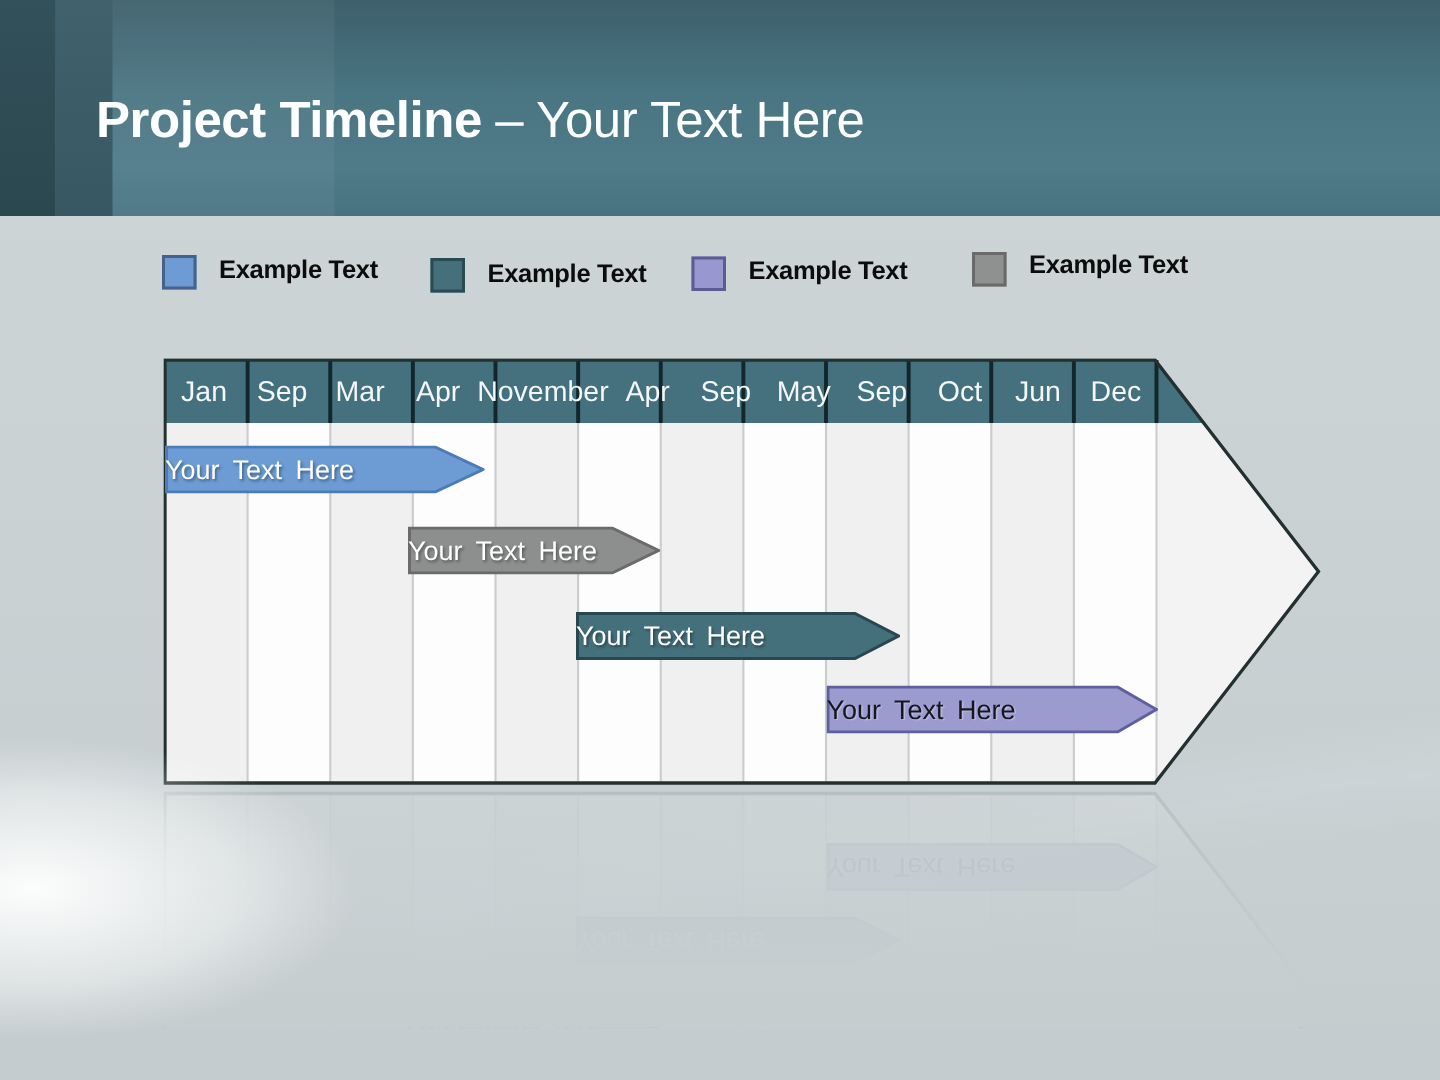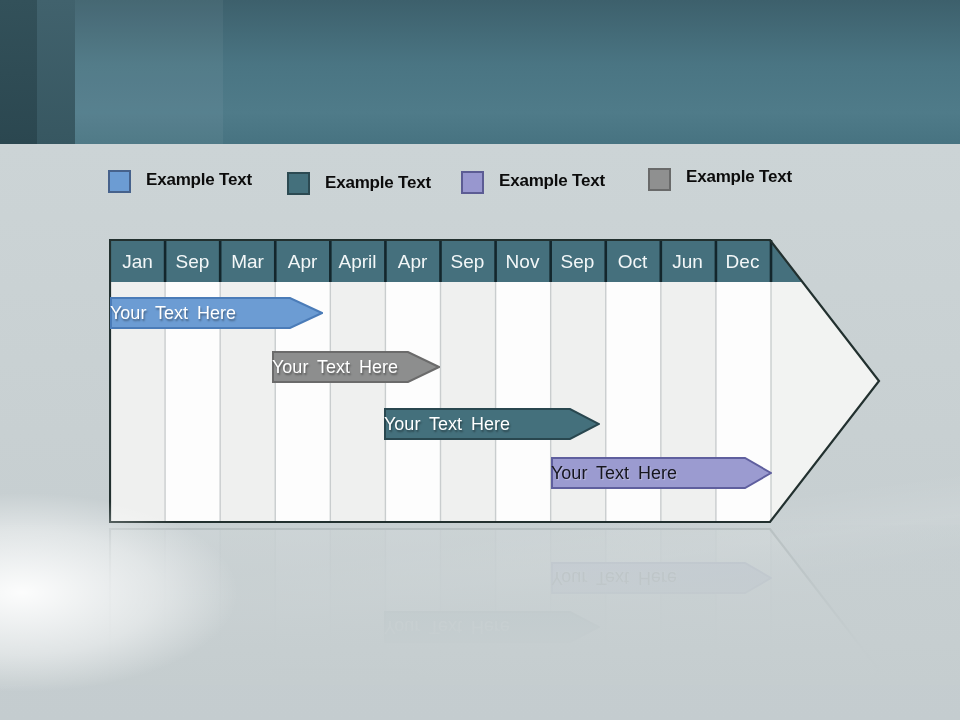--- a/index.html
+++ b/index.html
@@ -55,20 +55,23 @@
 </style>
 </head>
 <body>
 
 <div class="slide">
 
   <div class="header">
     <div class="stripe1"></div>
     <div class="stripe2"></div>
     <div class="stripe3"></div>
+    <div class="title">
+      <span class="t-bold">Project Timeline</span><span class="t-light">– Your Text Here</span>
+    </div>
   </div>
 
   <div class="content">
     <div class="sheen"></div>
 
     <div class="legend" id="legend">
         <div class="legend-item" style="left: 108px;">
           <div class="legend-swatch" style="background: rgb(108, 156, 211); border-color: rgb(70, 98, 140); top: 10px;"></div>
           <div class="legend-label" style="top: 10px;">Example Text</div>
         </div>
@@ -126,24 +129,24 @@
           <line x1="551.8333333333334" y1="1" x2="551.8333333333334" y2="43" stroke="#13262C" stroke-width="2.6"></line>
           <line x1="606.9166666666667" y1="1" x2="606.9166666666667" y2="43" stroke="#13262C" stroke-width="2.6"></line>
           <line x1="662" y1="1" x2="662" y2="43" stroke="#13262C" stroke-width="2.6"></line>
           <polygon points="1,1 661,1 770,142 661,283 1,283" fill="none" stroke="#22302F" stroke-width="2.2" stroke-linejoin="miter"></polygon>
         </svg>
         <div class="months">
           <div class="month-cell">Jan</div>
           <div class="month-cell">Sep</div>
           <div class="month-cell">Mar</div>
           <div class="month-cell">Apr</div>
-          <div class="month-cell">April</div>
+          <div class="month-cell">November</div>
           <div class="month-cell">Apr</div>
           <div class="month-cell">Sep</div>
-          <div class="month-cell">Nov</div>
+          <div class="month-cell">May</div>
           <div class="month-cell">Sep</div>
           <div class="month-cell">Oct</div>
           <div class="month-cell">Jun</div>
           <div class="month-cell">Dec</div>
         </div>
         <div class="bar" style="left: 1px; top: 58px; width: 213px; height: 32px;">
           <svg width="213" height="32" viewBox="0 0 213 32">
             <polygon points="1,1 180,1 212,16 180,31 1,31" fill="#6C9CD3" stroke="#4B7CB8" stroke-width="2" stroke-linejoin="miter"></polygon>
           </svg>
           <div class="bar-label" style="width: 196.5px; line-height: 32px; color: rgb(255, 255, 255);">Your Text Here</div>

